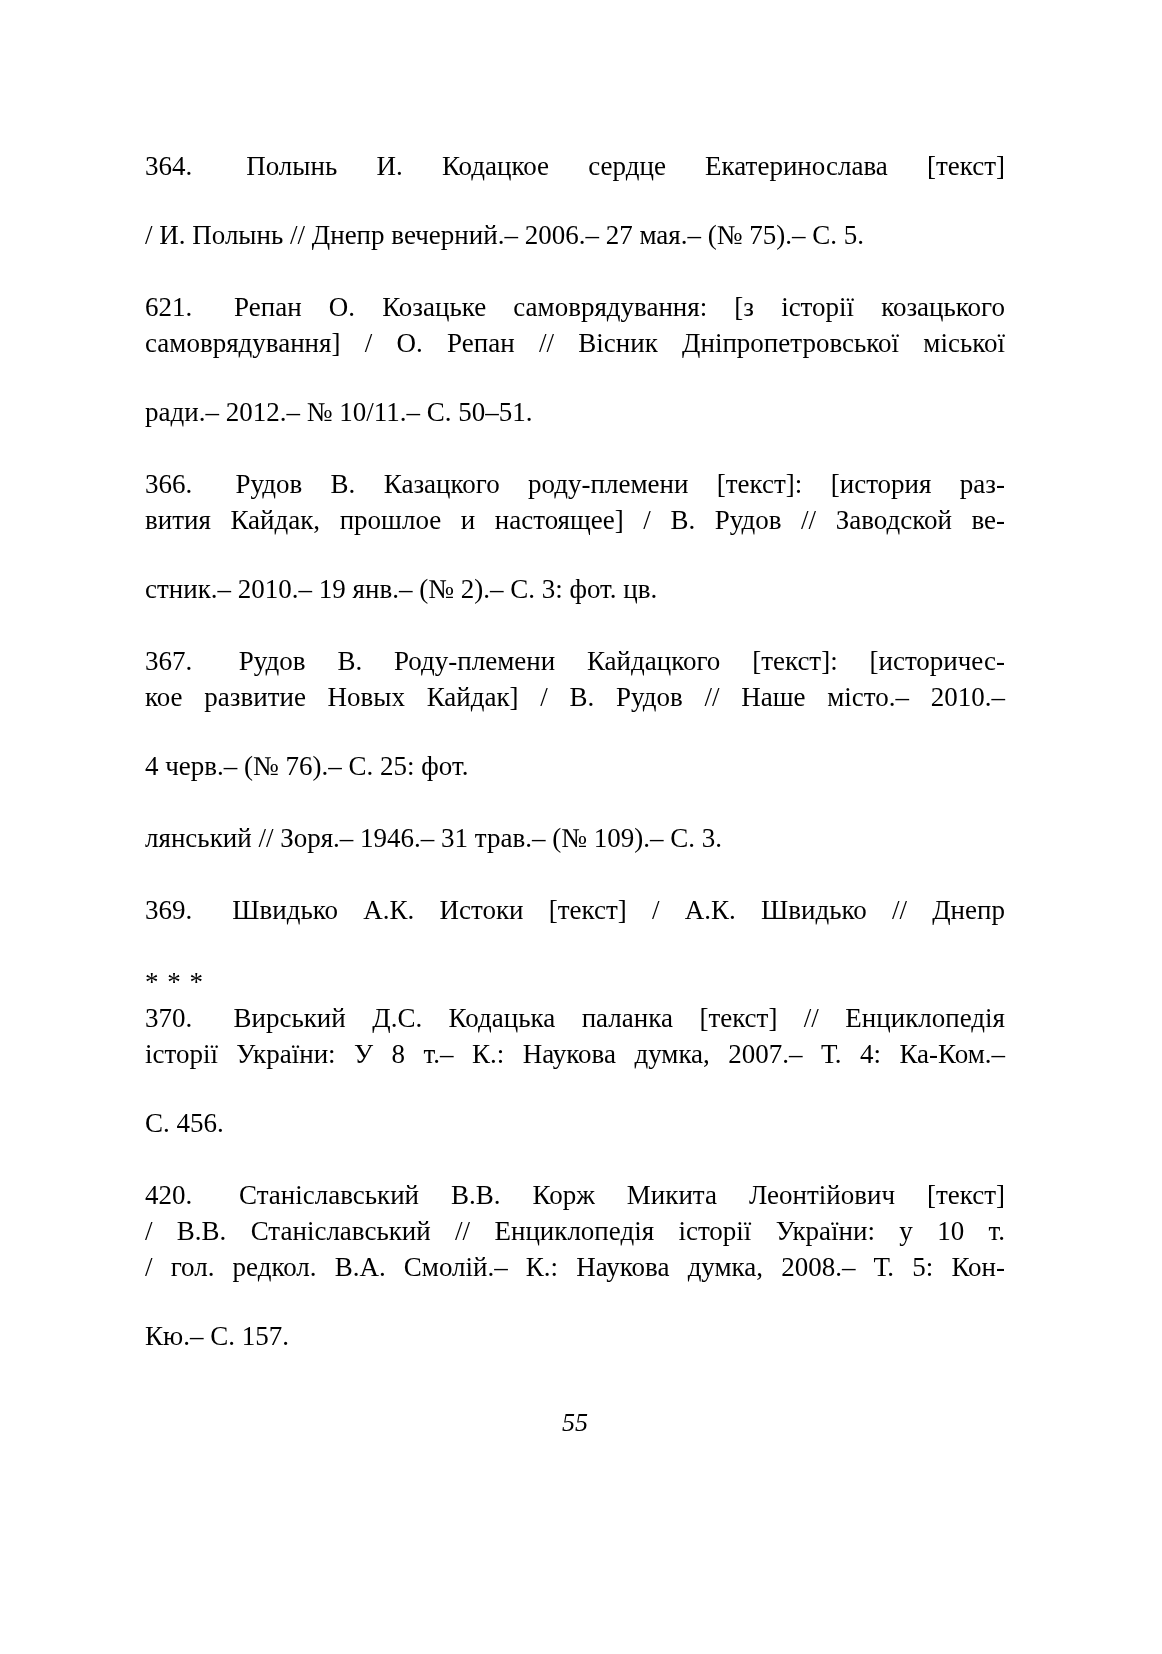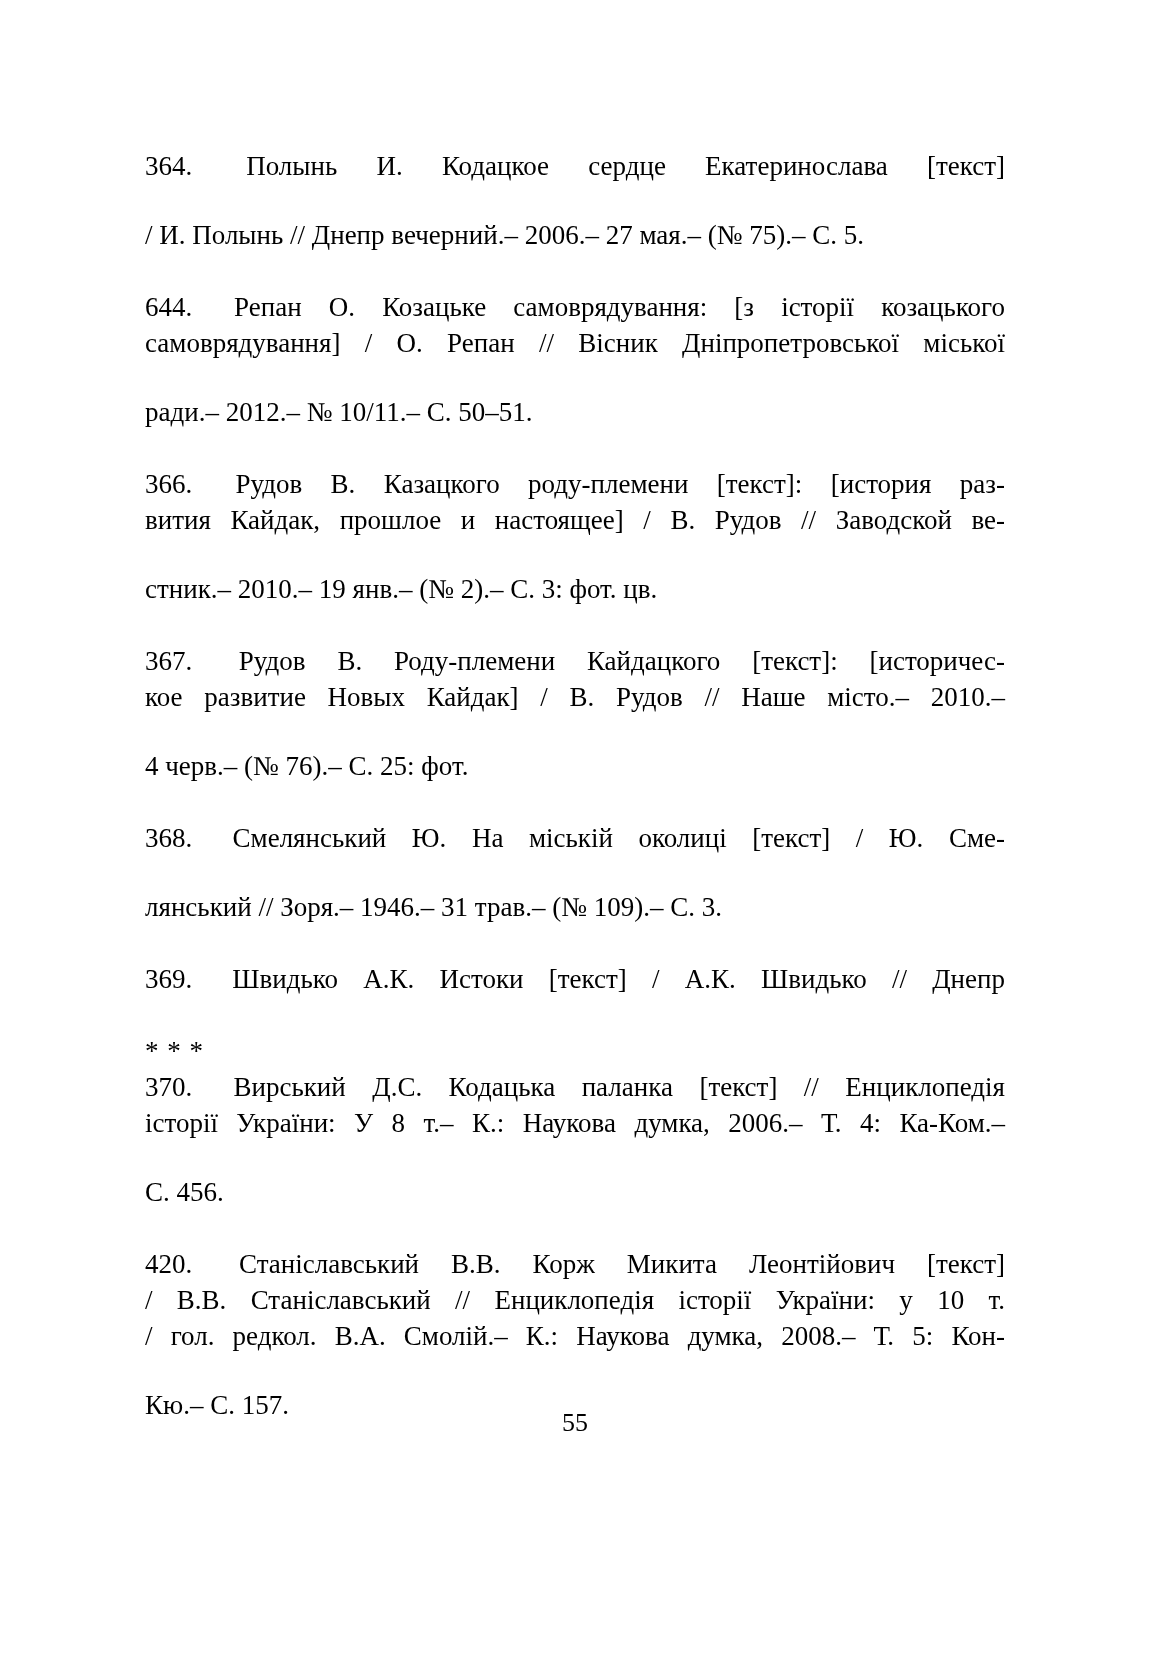--- a/index.html
+++ b/index.html
@@ -47,57 +47,57 @@
   .pagenum {
     position: absolute;
     left: 145px;
     top: 1406px;
     width: 860px;
     text-align: center;
     font-size: 26px;
     line-height: 34px;
     color: #000000;
     font-family: "Liberation Serif", "DejaVu Serif", serif;
+    font-style: italic;
   }
 </style>
 </head>
 <body>
 
 <div class="page">
   <div class="textblock">
     <div class="entry">
         <div class="jline"><span class="num">364.</span> Полынь И. Кодацкое сердце Екатеринослава [текст]</div>
         <div class="jline last">/ И. Полынь // Днепр вечерний.– 2006.– 27 мая.– (№ 75).– С. 5.</div>
       </div>
     <div class="entry">
-        <div class="jline"><span class="num">644.</span> Репан О. Козацьке самоврядування: [з історії козацького</div>
+        <div class="jline"><span class="num">621.</span> Репан О. Козацьке самоврядування: [з історії козацького</div>
         <div class="jline">самоврядування] / О. Репан // Вісник Дніпропетровської міської</div>
         <div class="jline last">ради.– 2012.– № 10/11.– С. 50–51.</div>
       </div>
     <div class="entry">
         <div class="jline"><span class="num">366.</span> Рудов В. Казацкого роду-племени [текст]: [история раз-</div>
         <div class="jline">вития Кайдак, прошлое и настоящее] / В. Рудов // Заводской ве-</div>
         <div class="jline last">стник.– 2010.– 19 янв.– (№ 2).– С. 3: фот. цв.</div>
       </div>
     <div class="entry">
         <div class="jline"><span class="num">367.</span> Рудов В. Роду-племени Кайдацкого [текст]: [историчес-</div>
         <div class="jline">кое развитие Новых Кайдак] / В. Рудов // Наше місто.– 2010.–</div>
         <div class="jline last">4 черв.– (№ 76).– С. 25: фот.</div>
       </div>
     <div class="entry">
-        <div class="jline"><span class="num">368.</span> Смелянський Ю. На міській околиці [текст] / Ю. Сме-</div>
         <div class="jline last">лянський // Зоря.– 1946.– 31 трав.– (№ 109).– С. 3.</div>
       </div>
     <div class="entry">
         <div class="jline"><span class="num">369.</span> Швидько А.К. Истоки [текст] / А.К. Швидько // Днепр</div>
       </div>
     <div class="separator">* * *</div>
     <div class="entry">
         <div class="jline"><span class="num">370.</span> Вирський Д.С. Кодацька паланка [текст] // Енциклопедія</div>
-        <div class="jline">історії України: У 8 т.– К.: Наукова думка, 2006.– Т. 4: Ка-Ком.–</div>
+        <div class="jline">історії України: У 8 т.– К.: Наукова думка, 2007.– Т. 4: Ка-Ком.–</div>
         <div class="jline last">С. 456.</div>
       </div>
     <div class="entry">
         <div class="jline"><span class="num">420.</span> Станіславський В.В. Корж Микита Леонтійович [текст]</div>
         <div class="jline">/ В.В. Станіславський // Енциклопедія історії України: у 10 т.</div>
         <div class="jline">/ гол. редкол. В.А. Смолій.– К.: Наукова думка, 2008.– Т. 5: Кон-</div>
         <div class="jline last">Кю.– С. 157.</div>
       </div>
   </div>
   <div class="pagenum">55</div>

